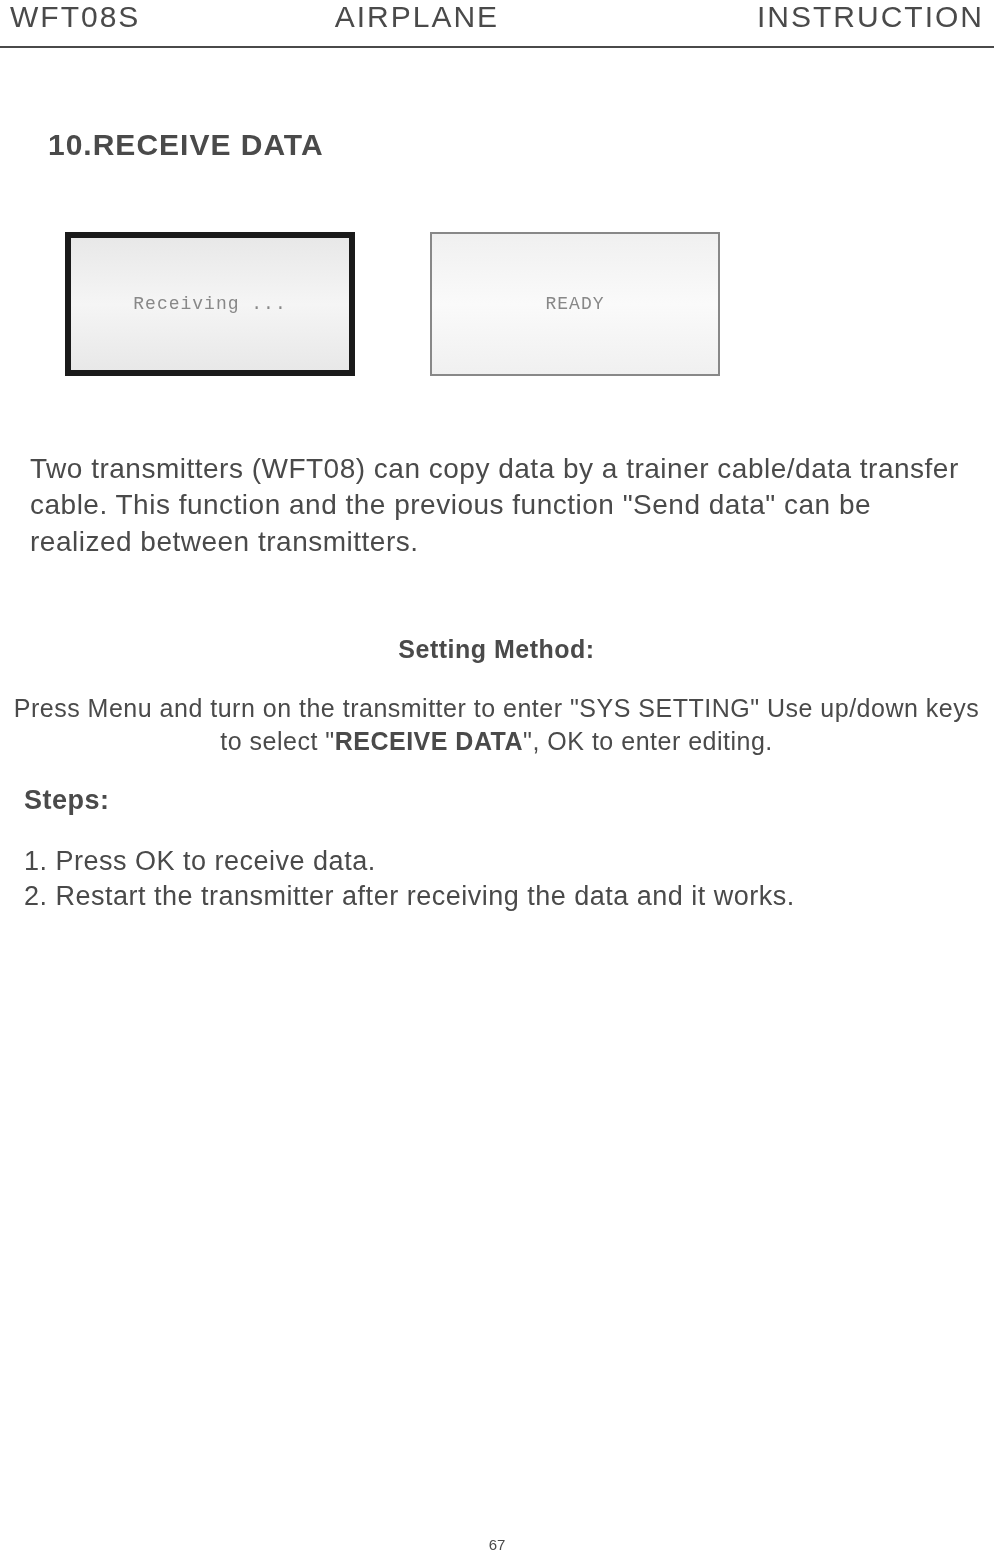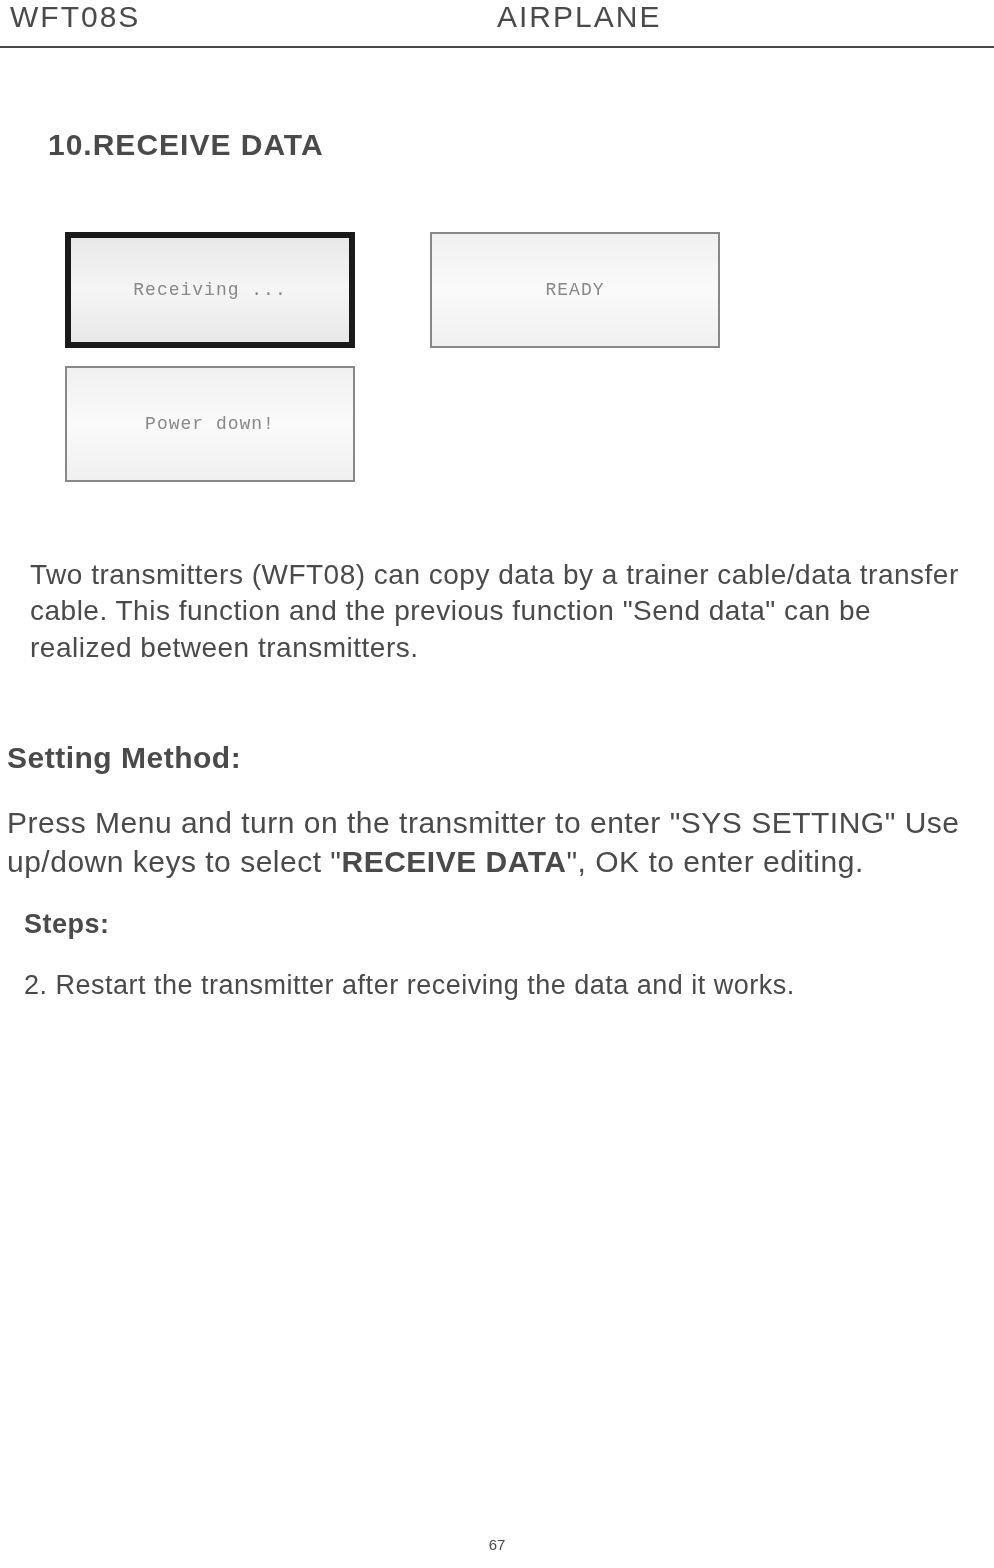--- a/index.html
+++ b/index.html
@@ -47,21 +47,21 @@
       display: flex;
       flex-direction: column;
       gap: 18px;
     }
     .screens-row {
       display: flex;
       gap: 75px;
     }
     .lcd-screen {
       width: 290px;
-      height: 116px;
+      height: 144px;
       display: flex;
       align-items: center;
       justify-content: center;
       font-family: 'Courier New', monospace;
       font-size: 18px;
       color: #888;
       letter-spacing: 1px;
     }
     .lcd-bold {
       border: 6px solid #1a1a1a;
@@ -72,21 +72,22 @@
       background: linear-gradient(to bottom, #f0f0f0 0%, #fafafa 50%, #f0f0f0 100%);
     }
     .description {
       margin: 75px 30px 0 30px;
       font-size: 28px;
       line-height: 1.3;
       letter-spacing: 0.5px;
     }
     .setting-method {
       margin: 75px 8px 0 7px;
-      font-size: 30px;
+      font-size: 25px;
+      text-align: center;
     }
     .setting-method .subtitle {
       font-weight: bold;
       margin-bottom: 28px;
       letter-spacing: 0.5px;
     }
     .setting-method .instruction {
       line-height: 1.3;
       letter-spacing: 0.5px;
     }
@@ -114,43 +115,42 @@
       font-size: 15px;
       color: #4a4a4a;
     }
   </style>
 </head>
 <body>
 
 <div class="header">
   <div class="header-left">WFT08S</div>
   <div class="header-center">AIRPLANE</div>
+  <div class="header-right">INSTRUCTION</div>
 </div>
 
 <div class="section-title">10.RECEIVE DATA</div>
 
 <div class="screens-container">
   <div class="screens-row">
     <div class="lcd-screen lcd-bold">Receiving ...</div>
     <div class="lcd-screen lcd-thin">READY</div>
-  </div>
-  <div class="screens-row">
-    <div class="lcd-screen lcd-thin">Power down!</div>
   </div>
 </div>
 
 <div class="description">Two transmitters (WFT08) can copy data by a trainer cable/data transfer cable. This function and the previous function "Send data" can be realized between transmitters.</div>
 
 <div class="setting-method">
   <div class="subtitle">Setting Method:</div>
   <div class="instruction">
     <span>Press Menu and turn on the transmitter to enter "SYS SETTING" Use up/down keys to select "</span><span class="bold-inline">RECEIVE DATA</span><span>", OK to enter editing.</span>
   </div>
 </div>
 
 <div class="steps">
   <div class="subtitle">Steps:</div>
   <div class="step-list">
+    <div>1. Press OK to receive data.</div>
     <div>2. Restart the transmitter after receiving the data and it works.</div>
   </div>
 </div>
 
 <div class="page-number">67</div>
 
 </body></html>

